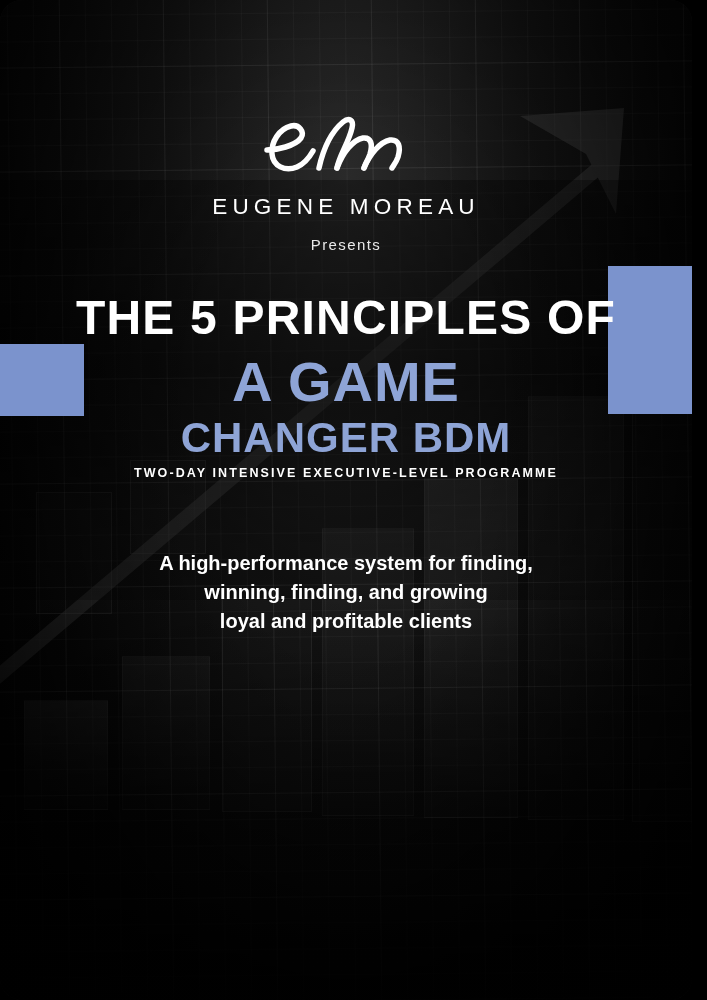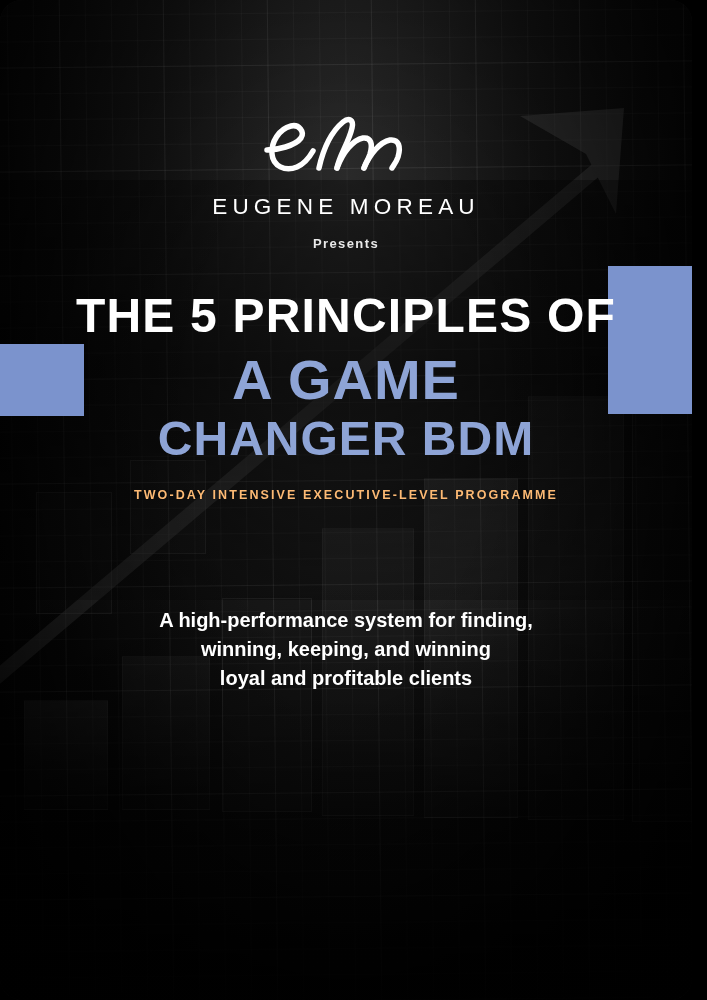--- a/index.html
+++ b/index.html
@@ -113,22 +113,22 @@
     margin-top: 10px;
     color: #ffffff;
     font-size: 22.5px;
     font-weight: 400;
     letter-spacing: 5.2px;
     text-align: center;
   }
   .presents {
     margin-top: 16px;
     color: #e9e9e9;
-    font-size: 13px;
-    font-weight: 700;
+    font-size: 15px;
+    font-weight: 400;
     letter-spacing: 1.4px;
   }
 
   .headline-1 {
     margin-top: 40px;
     color: #ffffff;
     font-size: 48px;
     font-weight: 700;
     letter-spacing: 1.2px;
     text-align: center;
@@ -138,37 +138,37 @@
     margin-top: 8px;
     color: #8ea4d6;
     font-size: 56px;
     font-weight: 800;
     letter-spacing: 1px;
     text-align: center;
     line-height: 1.12;
   }
   .headline-3 {
     color: #8ea4d6;
-    font-size: 48px;
+    font-size: 42px;
     font-weight: 800;
     letter-spacing: 1px;
     text-align: center;
     line-height: 1.12;
   }
   .subheadline {
-    margin-top: 22px;
-    color: #fdba74;
+    margin-top: 5px;
+    color: #ffffff;
     font-size: 12.5px;
     font-weight: 700;
     letter-spacing: 2.1px;
     text-align: center;
   }
 
   .pitch {
-    margin-top: 104px;
+    margin-top: 69px;
     color: #ffffff;
     font-size: 20px;
     font-weight: 700;
     line-height: 1.45;
     text-align: center;
     max-width: 520px;
   }
 
   .website {
     position: absolute;
@@ -234,18 +234,18 @@
     <div class="brand-name">EUGENE MOREAU</div>
     <div class="presents">Presents</div>
 
     <div class="headline-1">THE 5 PRINCIPLES OF</div>
     <div class="headline-2">A GAME</div>
     <div class="headline-3">CHANGER BDM</div>
     <div class="subheadline">TWO-DAY INTENSIVE EXECUTIVE-LEVEL PROGRAMME</div>
 
     <div class="pitch">
       <div>A high-performance system for finding,</div>
-      <div>winning, keeping, and winning</div>
+      <div>winning, finding, and growing</div>
       <div>loyal and profitable clients</div>
     </div>
 
   </div>
 </div>
 
 </body></html>

